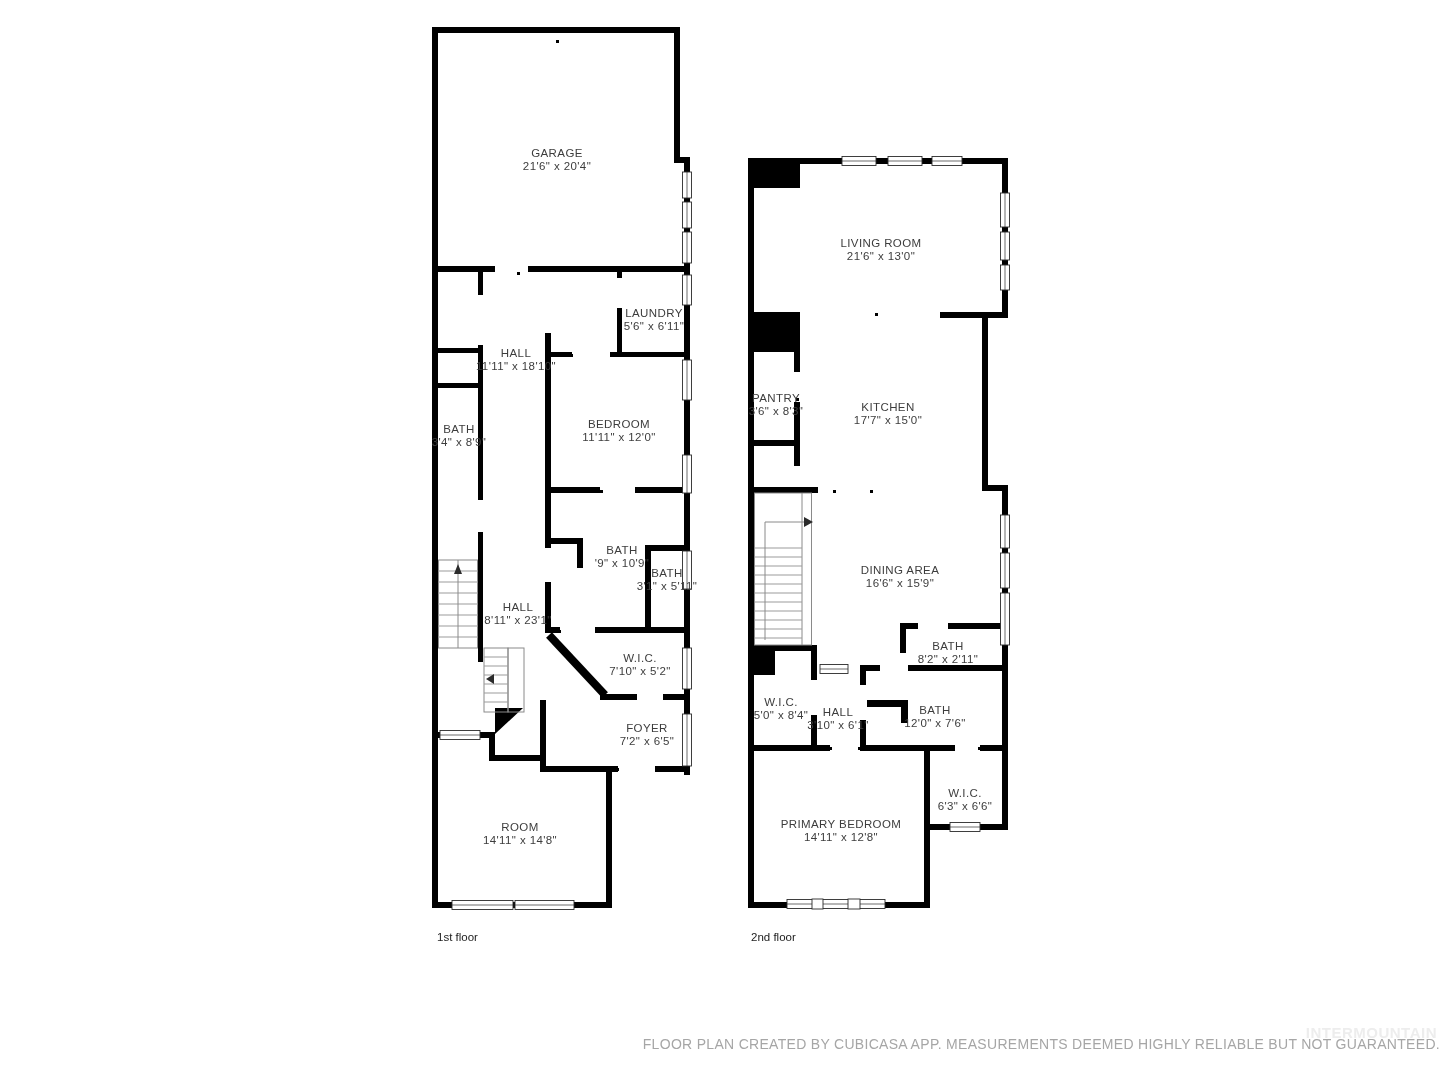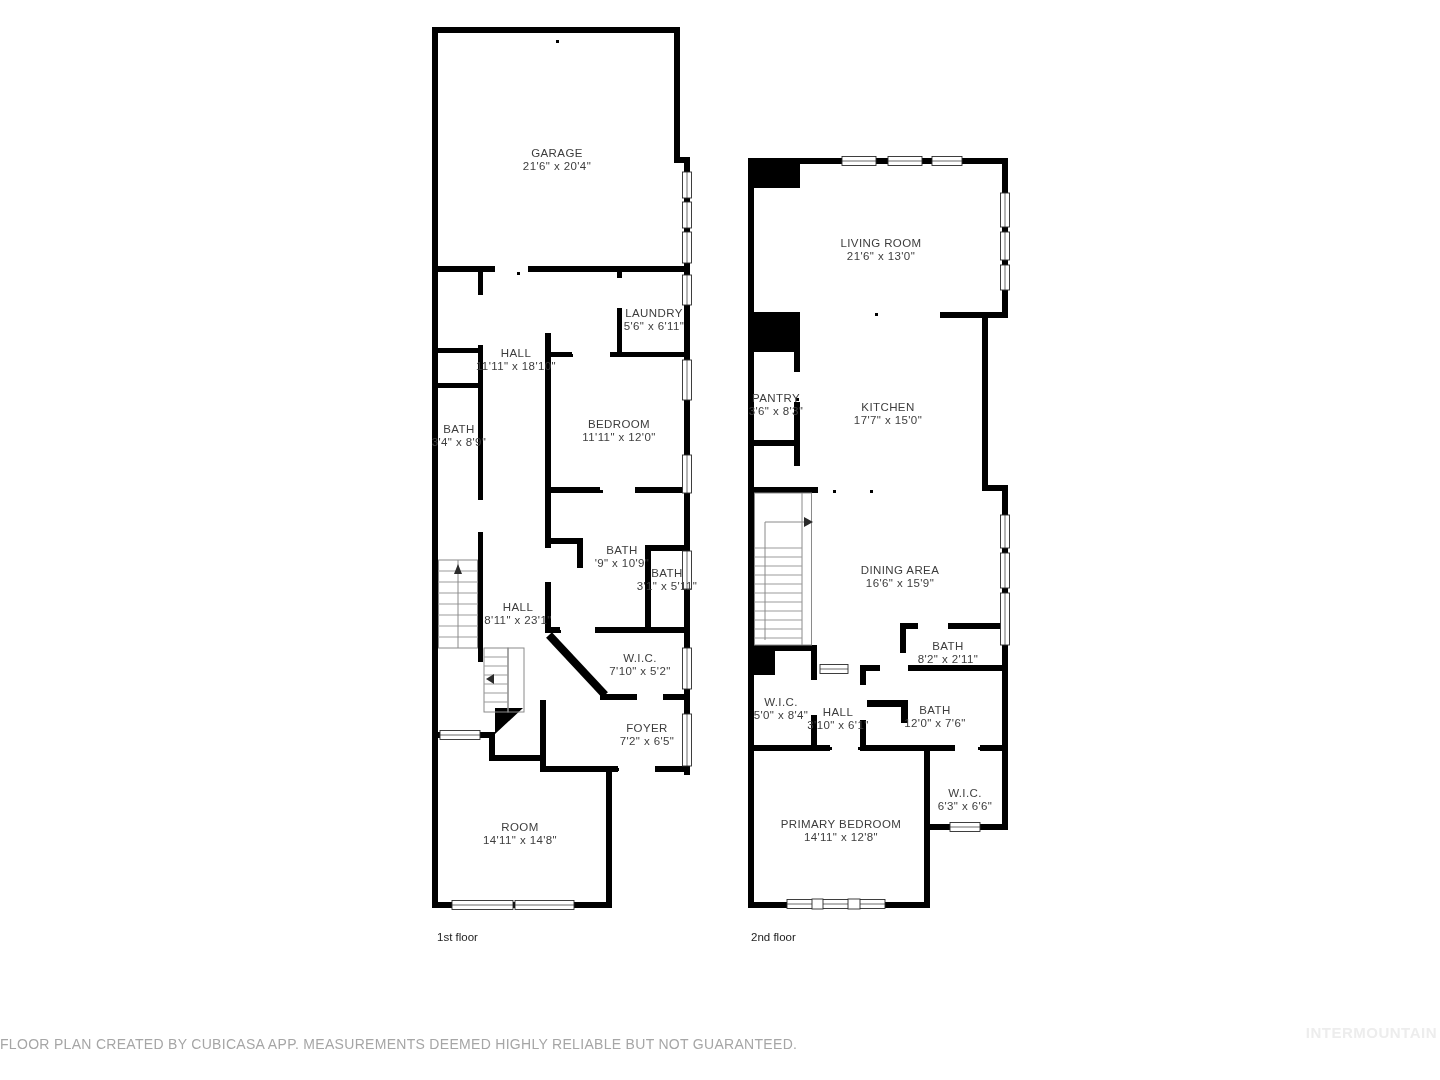--- a/index.html
+++ b/index.html
@@ -14,21 +14,21 @@
   .gap{fill:var(--bg);}
   .win rect{fill:#ffffff;stroke:#2b2b2b;stroke-width:0.9;}
   .win line{stroke:#2b2b2b;stroke-width:0.7;}
   .sep{fill:var(--wall);}
   .stairs line, .stairs rect, .stairs polyline{stroke:#8a8a8a;stroke-width:1;fill:none;}
   .stairs .tread{stroke:#9b9b9b;}
   .stairs .arrow{fill:#2b2b2b;stroke:none;}
   .doormark{fill:var(--wall);}
   .room-name,.room-dims{fill:var(--label);font-size:11.5px;letter-spacing:0.4px;}
   .floor-label{fill:var(--floorlabel);font-size:11.5px;}
-  .disclaimer{position:absolute;left:0;right:0;top:1036px;text-align:left;
+  .disclaimer{position:absolute;left:0;right:0;top:1036px;text-align:right;
               color:var(--disclaimer);font-size:14px;letter-spacing:0.3px;}
   .watermark{position:absolute;right:3px;top:1024px;color:var(--watermark);
              font-size:15px;font-weight:bold;letter-spacing:0.5px;}
 </style>
 </head>
 <body>
 
 <div class="canvas">
 
 <svg width="1440" height="1080" viewBox="0 0 1440 1080">

